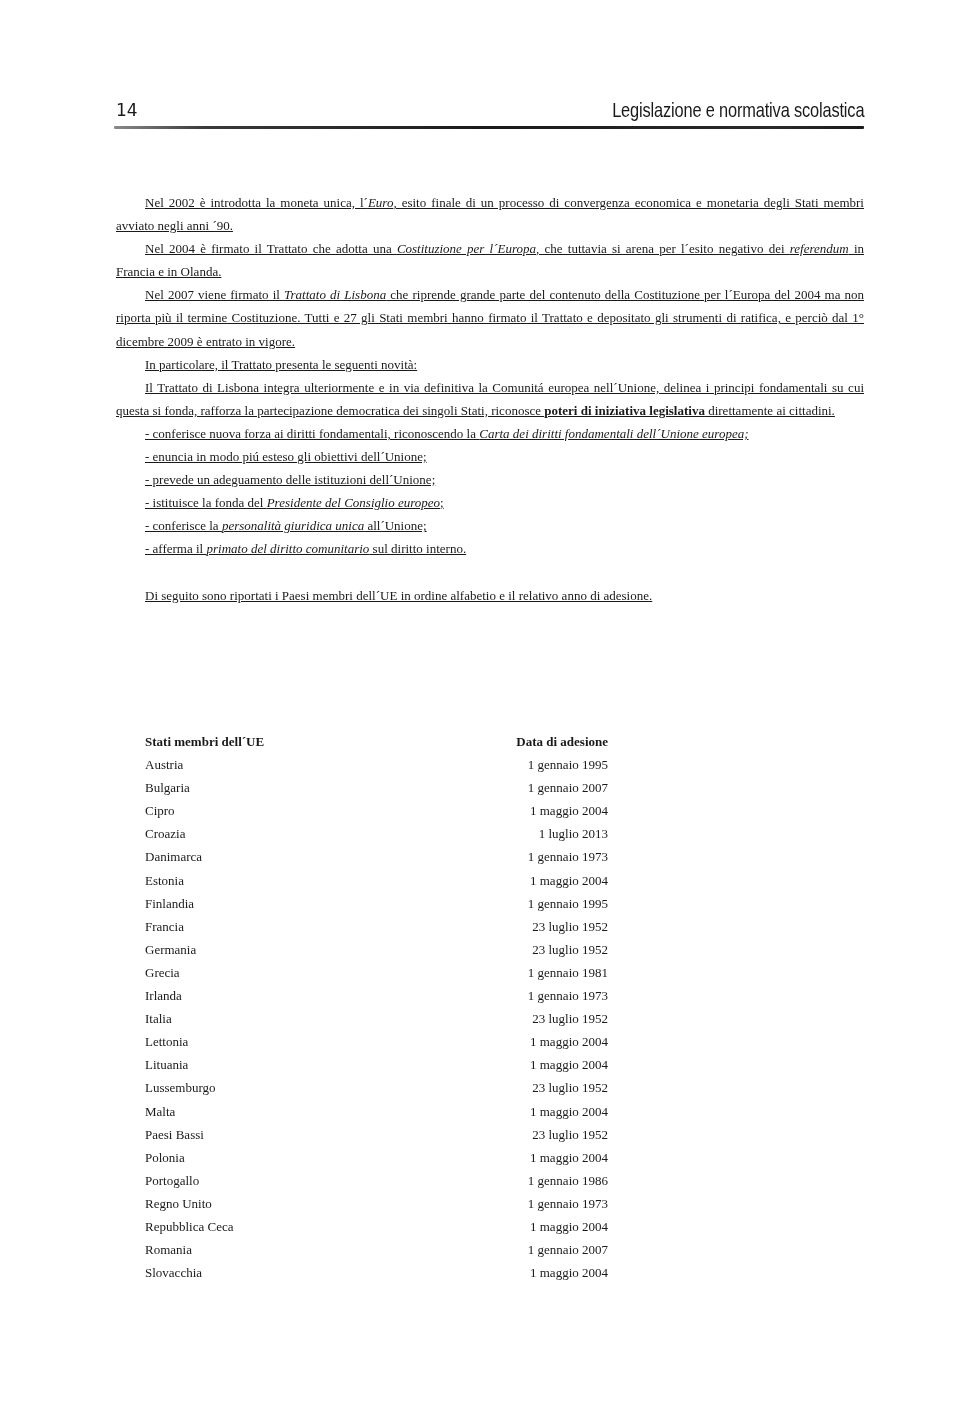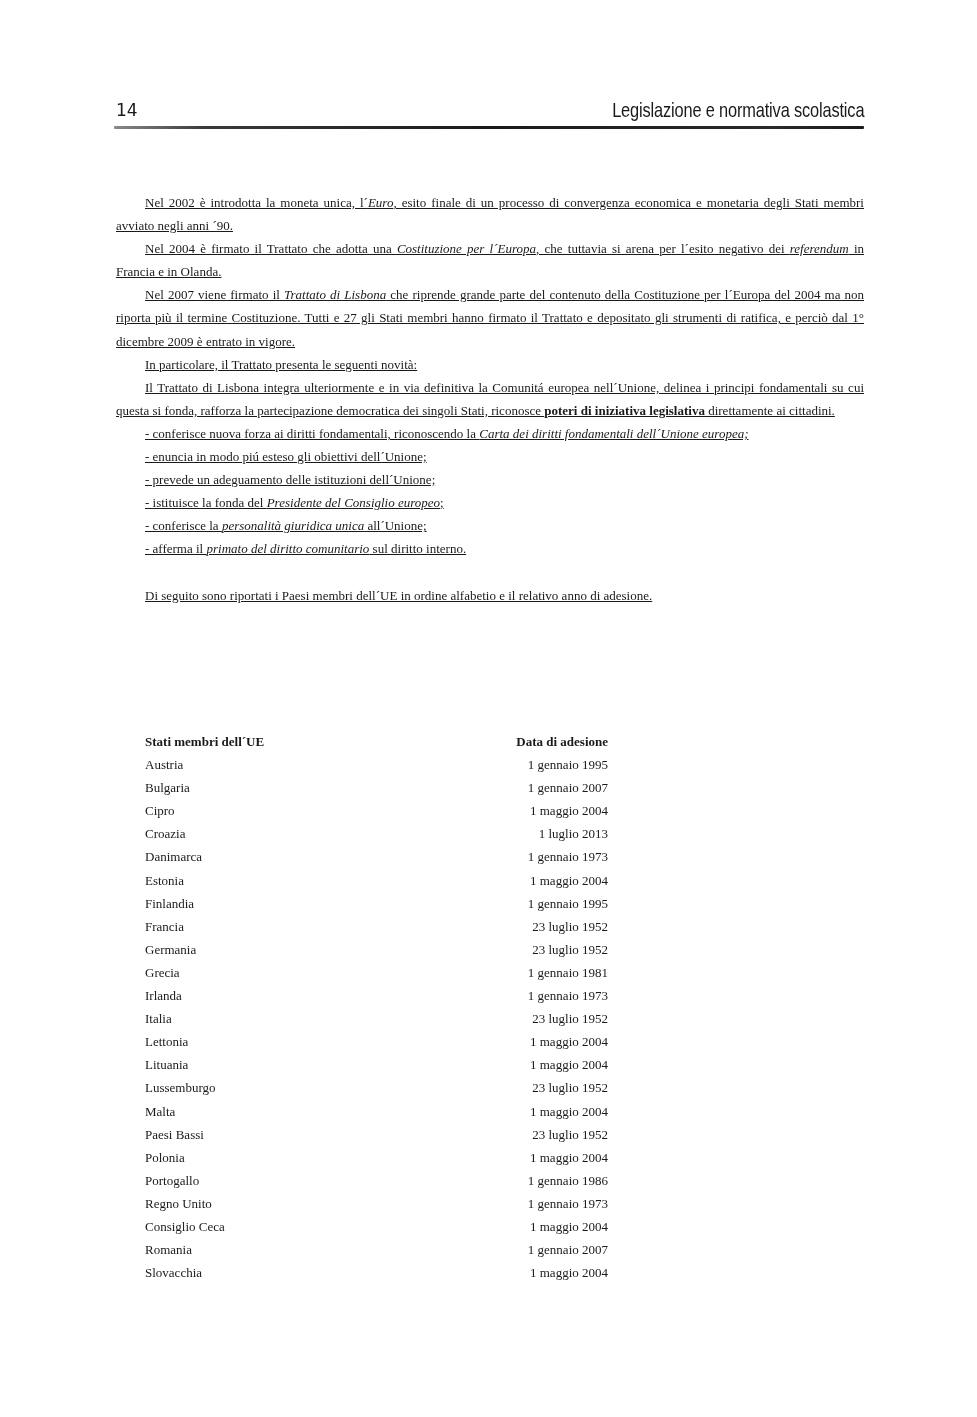--- a/index.html
+++ b/index.html
@@ -204,21 +204,21 @@
       </div>
       <div class="table-row">
         <span class="col-state">Portogallo</span>
         <span class="col-date">1 gennaio 1986</span>
       </div>
       <div class="table-row">
         <span class="col-state">Regno Unito</span>
         <span class="col-date">1 gennaio 1973</span>
       </div>
       <div class="table-row">
-        <span class="col-state">Consiglio Ceca</span>
+        <span class="col-state">Repubblica Ceca</span>
         <span class="col-date">1 maggio 2004</span>
       </div>
       <div class="table-row">
         <span class="col-state">Romania</span>
         <span class="col-date">1 gennaio 2007</span>
       </div>
       <div class="table-row">
         <span class="col-state">Slovacchia</span>
         <span class="col-date">1 maggio 2004</span>
       </div>

